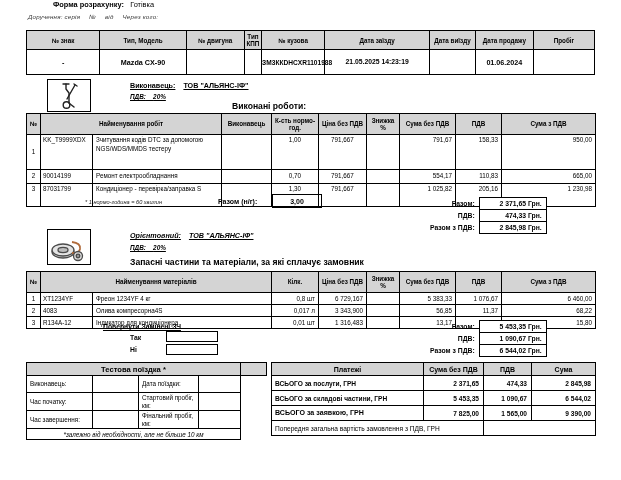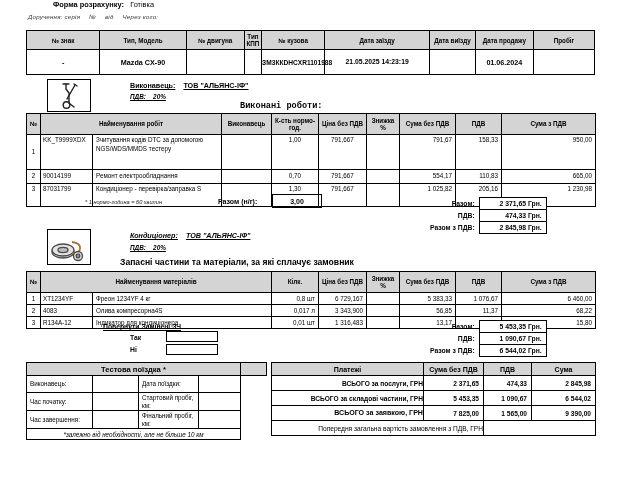--- a/index.html
+++ b/index.html
@@ -193,21 +193,21 @@
     text-align: center; font-size: 5.6px; font-style: italic; height: 10px;
   }
 
   
   .pay-wrap { position: absolute; left: 271px; top: 362px; }
   .pay-tbl { width: 324px; }
   .pay-tbl td { font-size: 6.6px; height: 14px; }
   .pay-tbl .phdr td {
     background: #d4d4d4; text-align: center; font-weight: bold; font-size: 7px; height: 12px;
   }
-  .pay-tbl td.lab { padding-left: 3px; font-weight: bold; text-align: right; }
+  .pay-tbl td.lab { padding-left: 3px; font-weight: bold; }
   .pay-tbl td.num { text-align: right; padding-right: 4px; font-weight: bold; }
 
   
   .grand {
     position: absolute;
     left: 26px;
     top: 462px;
     font-size: 7.4px;
     font-weight: bold;
     white-space: nowrap;
@@ -289,21 +289,21 @@
   <div class="exec-lbl" style="left:130px; top:81px;">
     <span class="u">Виконавець:</span>
     &nbsp;&nbsp;
     <span class="u">ТОВ "АЛЬЯНС-ІФ"</span>
   </div>
   <div class="sub-lbl" style="left:130px; top:93px;">
     <span>ПДВ:</span>
     &nbsp;&nbsp;
     <span>20%</span>
   </div>
-  <div class="section-title" style="left:240px; top:101px;font-family:Liberation Mono, monospace;">Виконані роботи:</div>
+  <div class="section-title" style="left:232px; top:101px;">Виконані роботи:</div>
 
   <div class="works-wrap">
     <table class="works">
       <colgroup>
         <col style="width:14px">
           <col style="width:52px">
           <col style="width:129px">
         <col style="width:50px">
           <col style="width:47px">
           <col style="width:48px">
@@ -394,30 +394,30 @@
         <ellipse cx="15" cy="20" rx="11" ry="6" fill="#e4e4e4"></ellipse>
         <ellipse cx="15" cy="20" rx="5" ry="2.6" fill="#bdbdbd"></ellipse>
         <path d="M24 12 q9 1 8 7 q-1 5 -8 4" stroke="#b06a3a" stroke-width="1.8"></path>
         <circle cx="30" cy="26" r="4.5" fill="#d7d7d7"></circle>
         <circle cx="30" cy="26" r="1.8" fill="#9a9a9a"></circle>
       </g>
     </svg>
   </div>
 
   <div class="exec-lbl" style="left:130px; top:231px; font-style:italic;">
-    <span class="u">Кондиціонер:</span>
+    <span class="u">Орієнтовний:</span>
     &nbsp;&nbsp;
     <span class="u">ТОВ "АЛЬЯНС-ІФ"</span>
   </div>
   <div class="sub-lbl" style="left:130px; top:244px;">
     <span>ПДВ:</span>
     &nbsp;&nbsp;
     <span>20%</span>
   </div>
-  <div class="section-title" style="left:120px; top:257px;">Запасні частини та матеріали, за які сплачує замовник</div>
+  <div class="section-title" style="left:130px; top:257px;">Запасні частини та матеріали, за які сплачує замовник</div>
 
   <div class="parts-wrap">
     <table class="parts">
       <colgroup>
         <col style="width:14px">
           <col style="width:52px">
           <col style="width:179px">
         <col style="width:47px">
           <col style="width:48px">
         <col style="width:33px">

